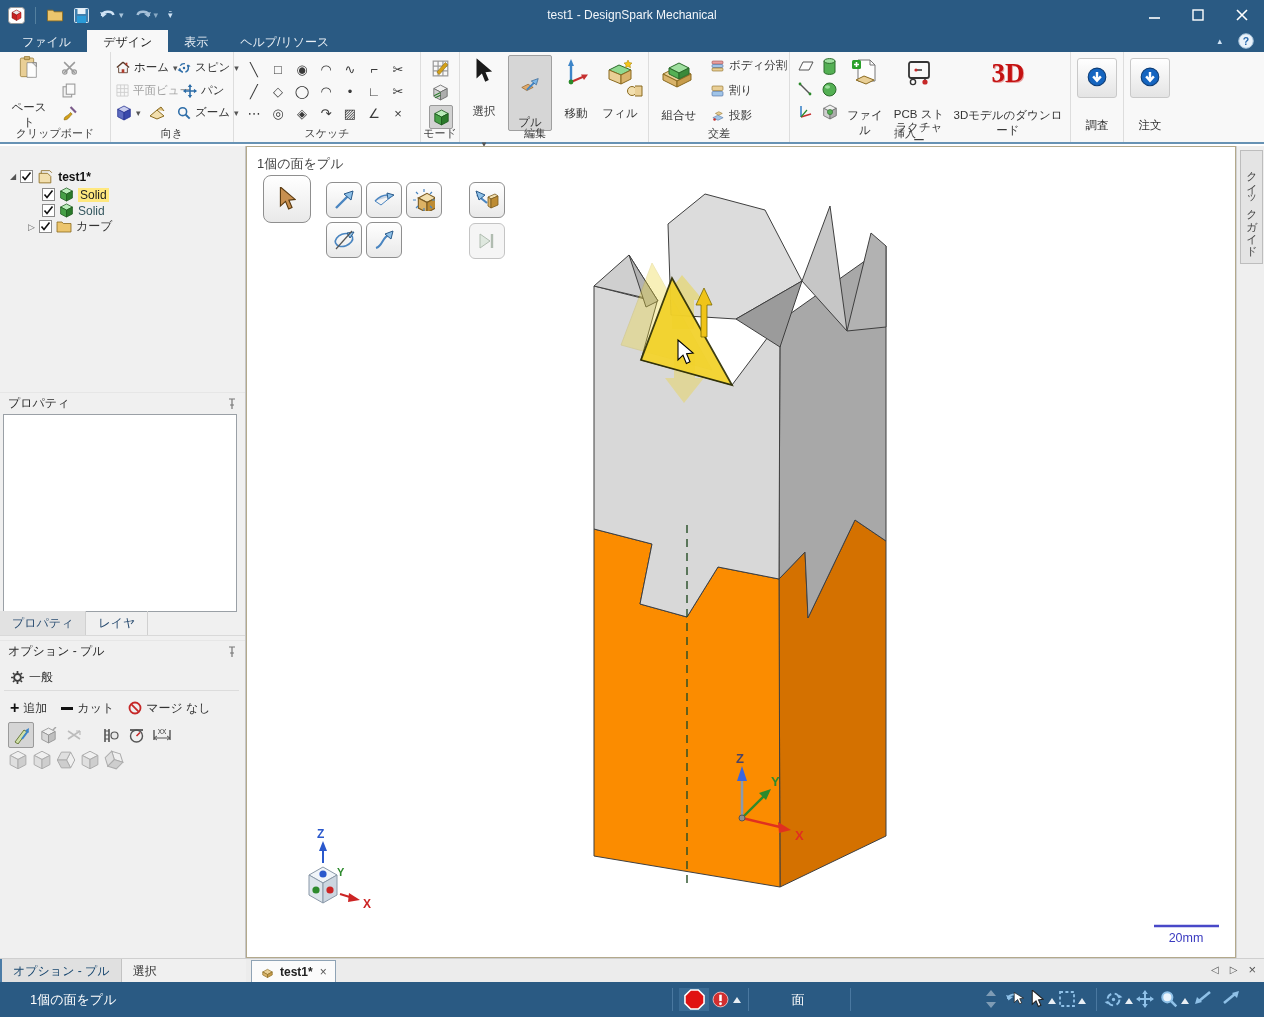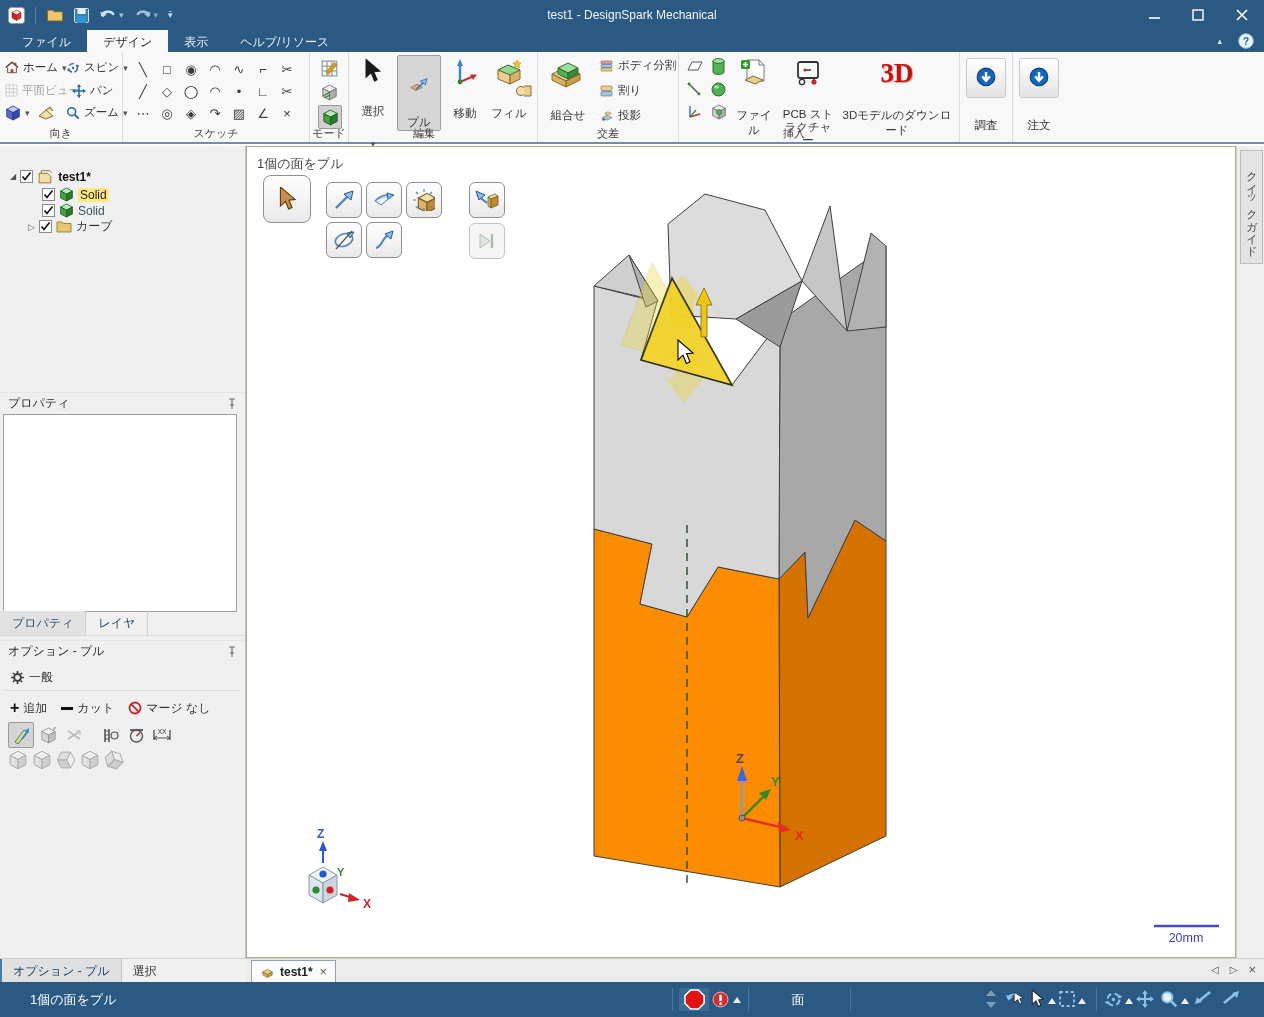--- a/index.html
+++ b/index.html
@@ -235,20 +235,47 @@
       <span style="color:#cfe3f5;font-size:9px">▴</span>
       <svg width="16" height="16" viewBox="0 0 16 16">
         <circle cx="8" cy="8" r="7.3" fill="#eaf2fa" stroke="#9dbcd6"></circle>
         <text x="8" y="11.5" text-anchor="middle" font-size="10.5" font-weight="bold" fill="#2a6aad">?</text>
       </svg>
     </div>
   </div>
 
   <div class="ribbon">
 
+    <div class="rg" style="width:110px">
+      <div class="rbig" style="left:6px;top:4px;width:46px;height:74px;justify-content:flex-start">
+        <svg width="30" height="36" viewBox="0 0 30 36">
+          <rect x="2" y="3" width="20" height="28" rx="2" fill="#e9cf96" stroke="#8a6a20"></rect>
+          <rect x="8" y="0.5" width="8" height="5" rx="1" fill="#cbb070" stroke="#8a6a20"></rect>
+          <path d="M12 10 h14 v22 h-14 Z" fill="#fdfdfd" stroke="#777"></path>
+          <path d="M20 10 l6 6 v-6 Z" fill="#d8d8d8" stroke="#777"></path>
+        </svg>
+        <span>ペースト</span>
+      </div>
+      <div class="abs" style="left:62px;top:8px">
+          <svg width="15" height="15" viewBox="0 0 14 14">
+            <use href="#s-scissors"></use>
+          </svg>
+        </div>
+      <div class="abs" style="left:62px;top:31px">
+          <svg width="15" height="15" viewBox="0 0 14 14">
+            <use href="#s-copy"></use>
+          </svg>
+        </div>
+      <div class="abs" style="left:62px;top:54px">
+          <svg width="15" height="15" viewBox="0 0 14 14">
+            <use href="#s-brush"></use>
+          </svg>
+        </div>
+      <div class="rg-label">クリップボード</div>
+    </div>
 
     <div class="rg" style="width:122px">
       <div class="opt-row" style="left:5px;top:8px">
         <svg width="14" height="13" viewBox="0 0 16 14">
             <use href="#s-house"></use>
           </svg>
         <span class="rtxt">ホーム</span>
           <span class="drop">▾</span>
       </div>
       <div class="opt-row gray-out" style="left:5px;top:31px">

